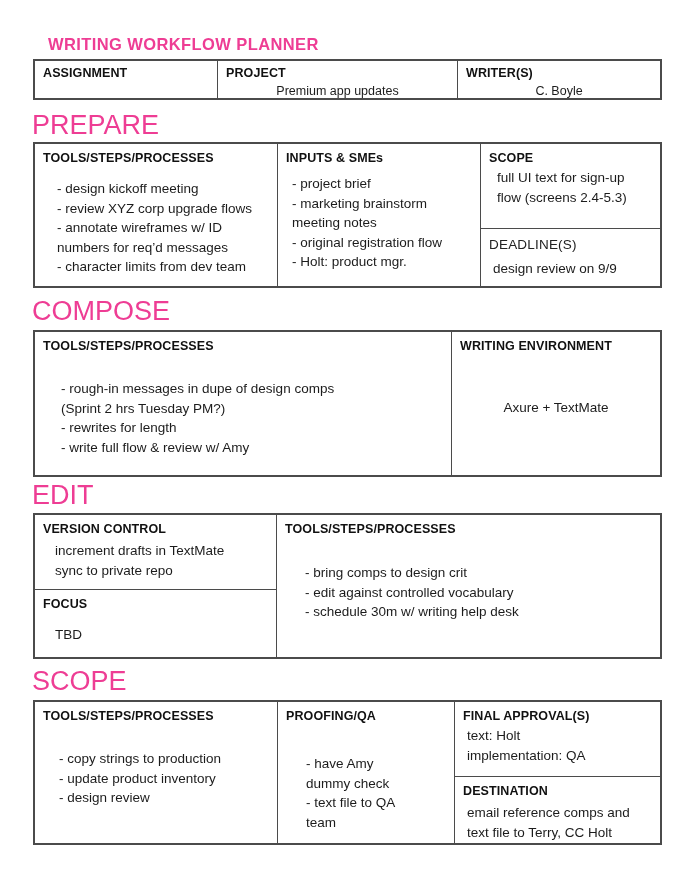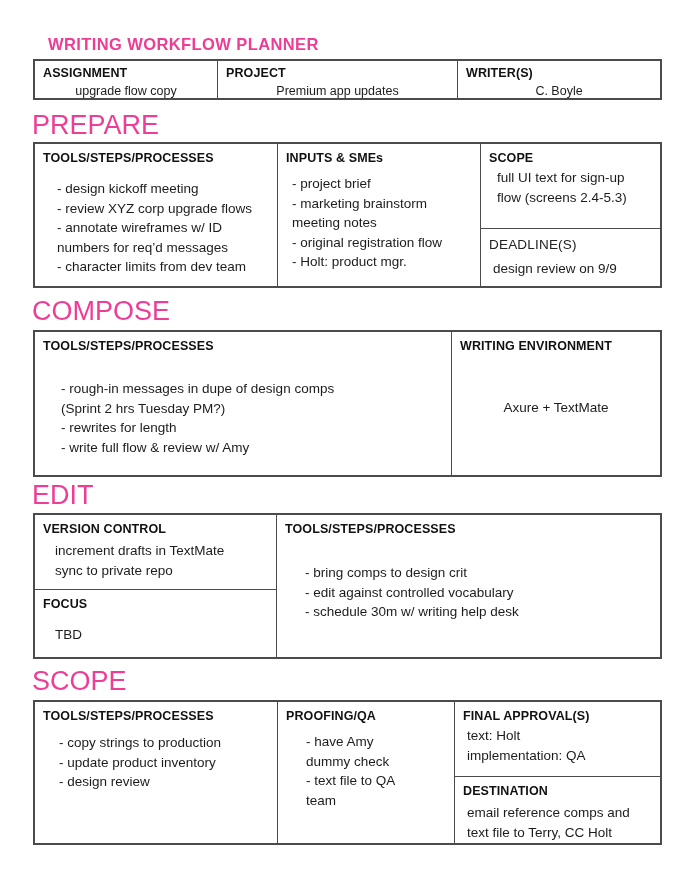--- a/index.html
+++ b/index.html
@@ -57,21 +57,20 @@
 </head>
 <body>
 
 <div class="page">
 
   <div class="doc-title">WRITING WORKFLOW PLANNER</div>
 
   <div class="tbl" style="left:33px;top:59px;width:629px;height:41px;">
     <div class="col" style="width:182px;">
       <div class="hlbl">ASSIGNMENT</div>
-      <div class="hval">upgrade flow copy</div>
     </div>
     <div class="col" style="width:240px;">
       <div class="hlbl">PROJECT</div>
       <div class="hval">Premium app updates</div>
     </div>
     <div class="col grow">
       <div class="hlbl">WRITER(S)</div>
       <div class="hval">C. Boyle</div>
     </div>
   </div>
@@ -142,27 +141,27 @@
       <div class="lines" style="margin:26px 8px 0 28px;">- bring comps to design crit
 - edit against controlled vocabulary
 - schedule 30m w/ writing help desk</div>
     </div>
   </div>
 
   <div class="sec-h" style="top:666px;">SCOPE</div>
   <div class="tbl" style="left:33px;top:700px;width:629px;height:145px;">
     <div class="col" style="width:242px;">
       <div class="lbl">TOOLS/STEPS/PROCESSES</div>
-      <div class="lines" style="margin:9px 6px 0 24px;">- copy strings to production
+      <div class="lines" style="margin:25px 6px 0 24px;">- copy strings to production
 - update product inventory
 - design review</div>
     </div>
     <div class="col" style="width:177px;">
       <div class="lbl">PROOFING/QA</div>
-      <div class="lines" style="margin:8px 4px 0 28px;">- have Amy
+      <div class="lines" style="margin:30px 4px 0 28px;">- have Amy
 dummy check
 - text file to QA
 team</div>
     </div>
     <div class="col grow stack">
       <div class="sub" style="height:74px;">
         <div class="lbl">FINAL APPROVAL(S)</div>
         <div class="lines" style="margin:2px 2px 0 12px;">text: Holt
 implementation: QA</div>
       </div>

